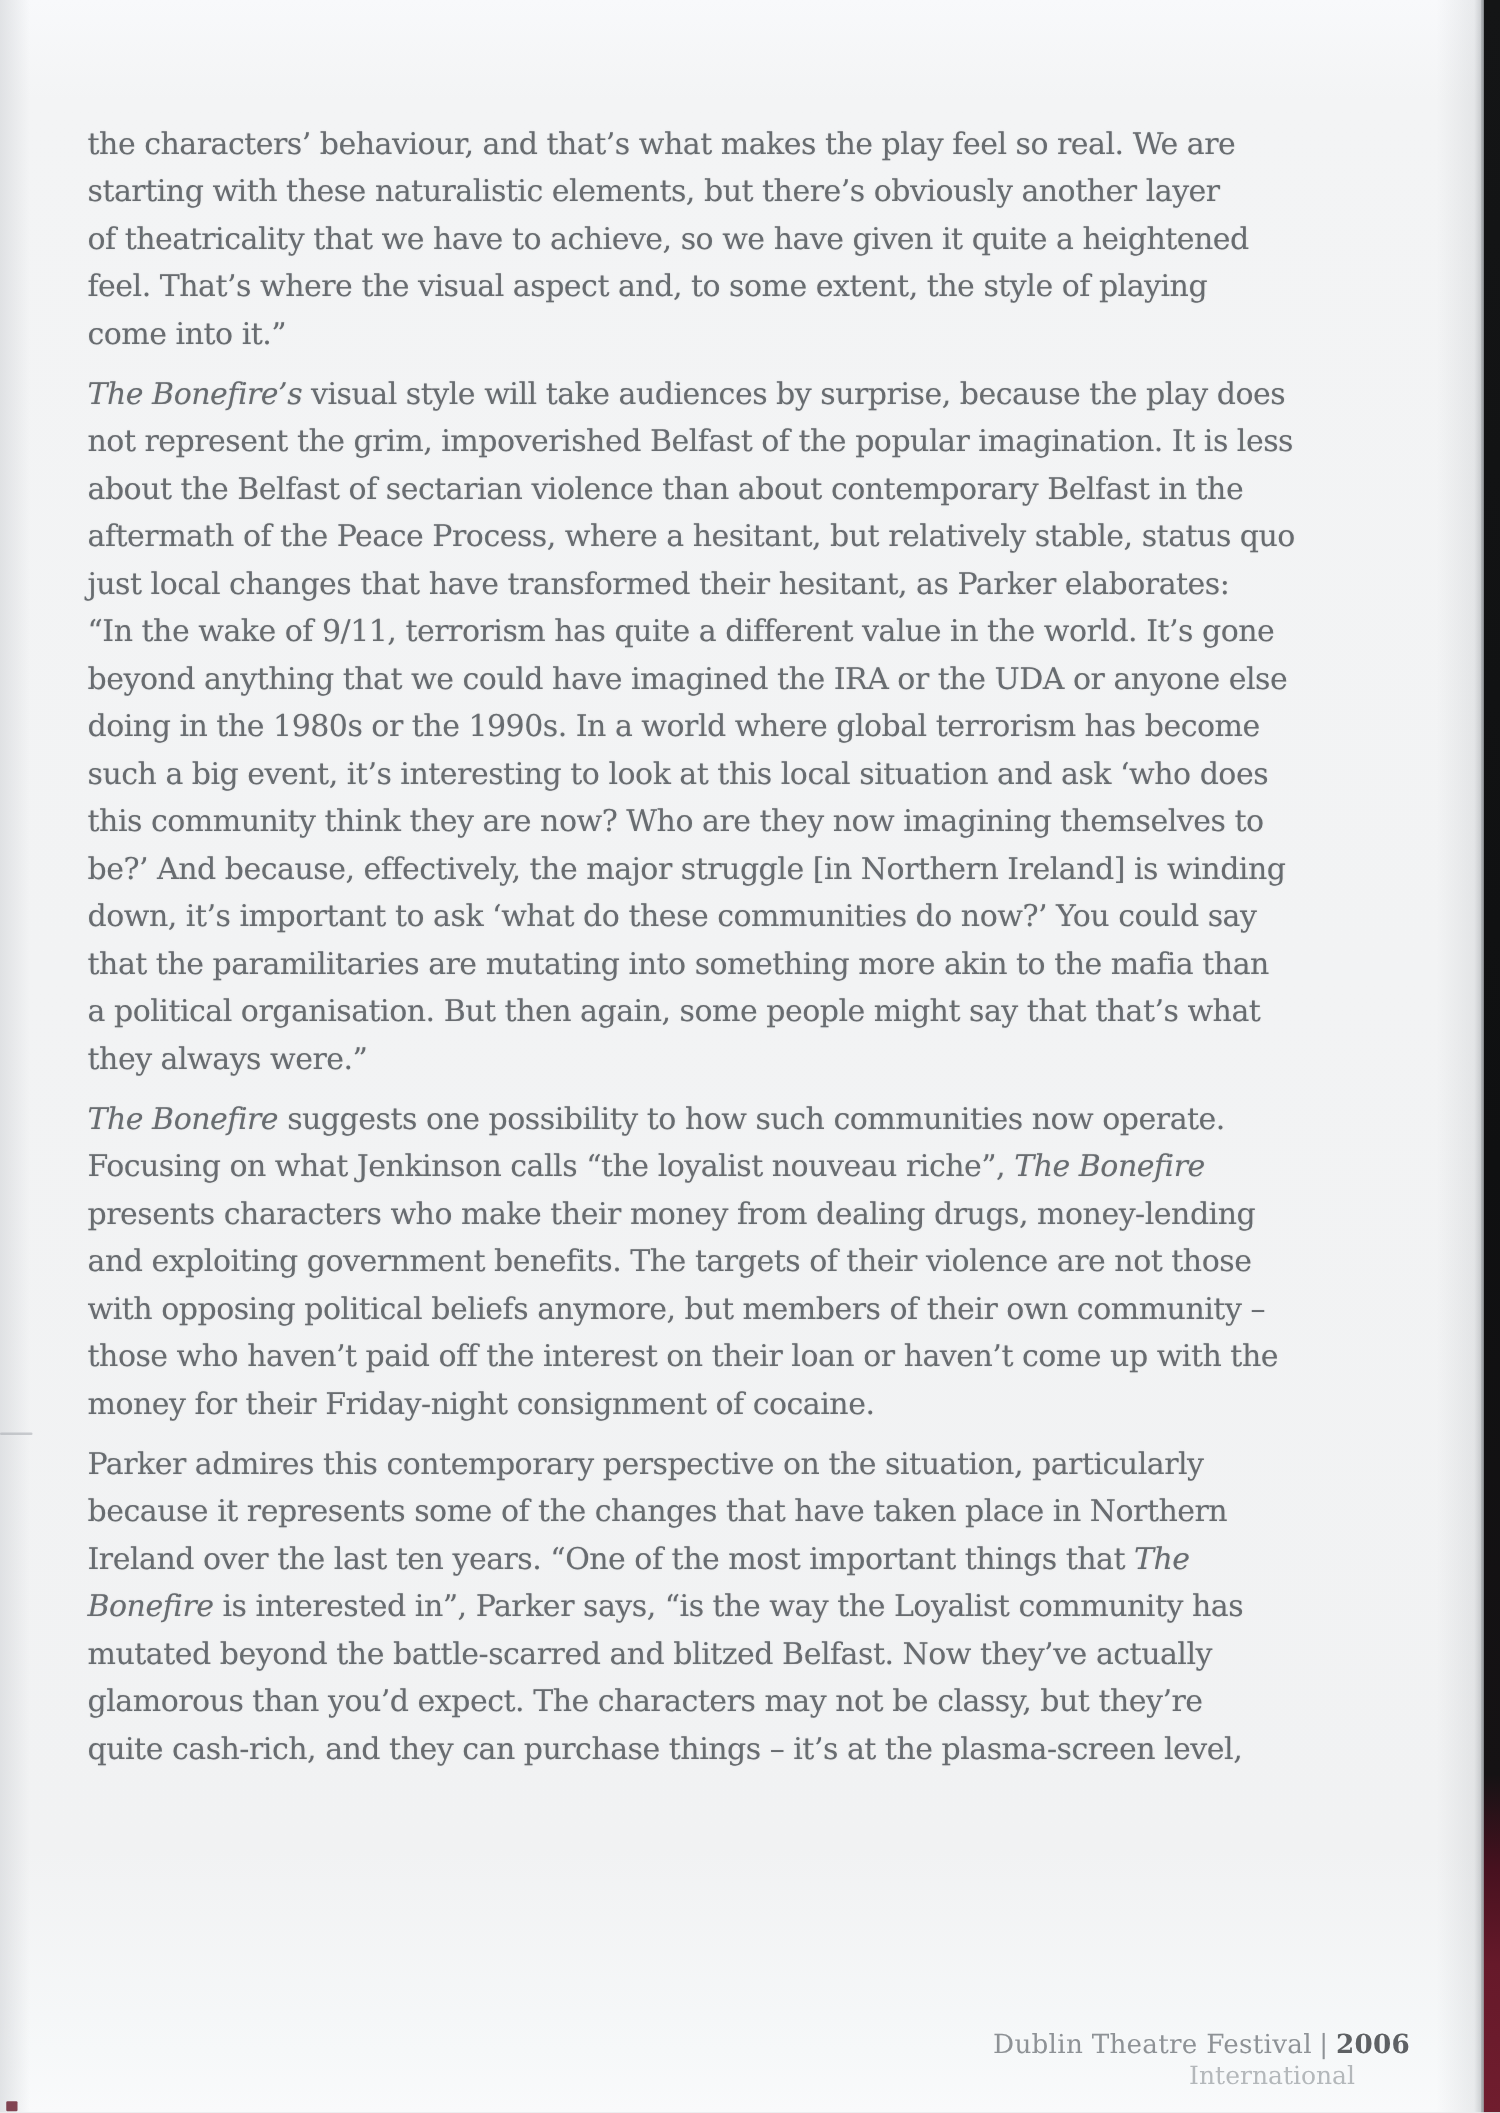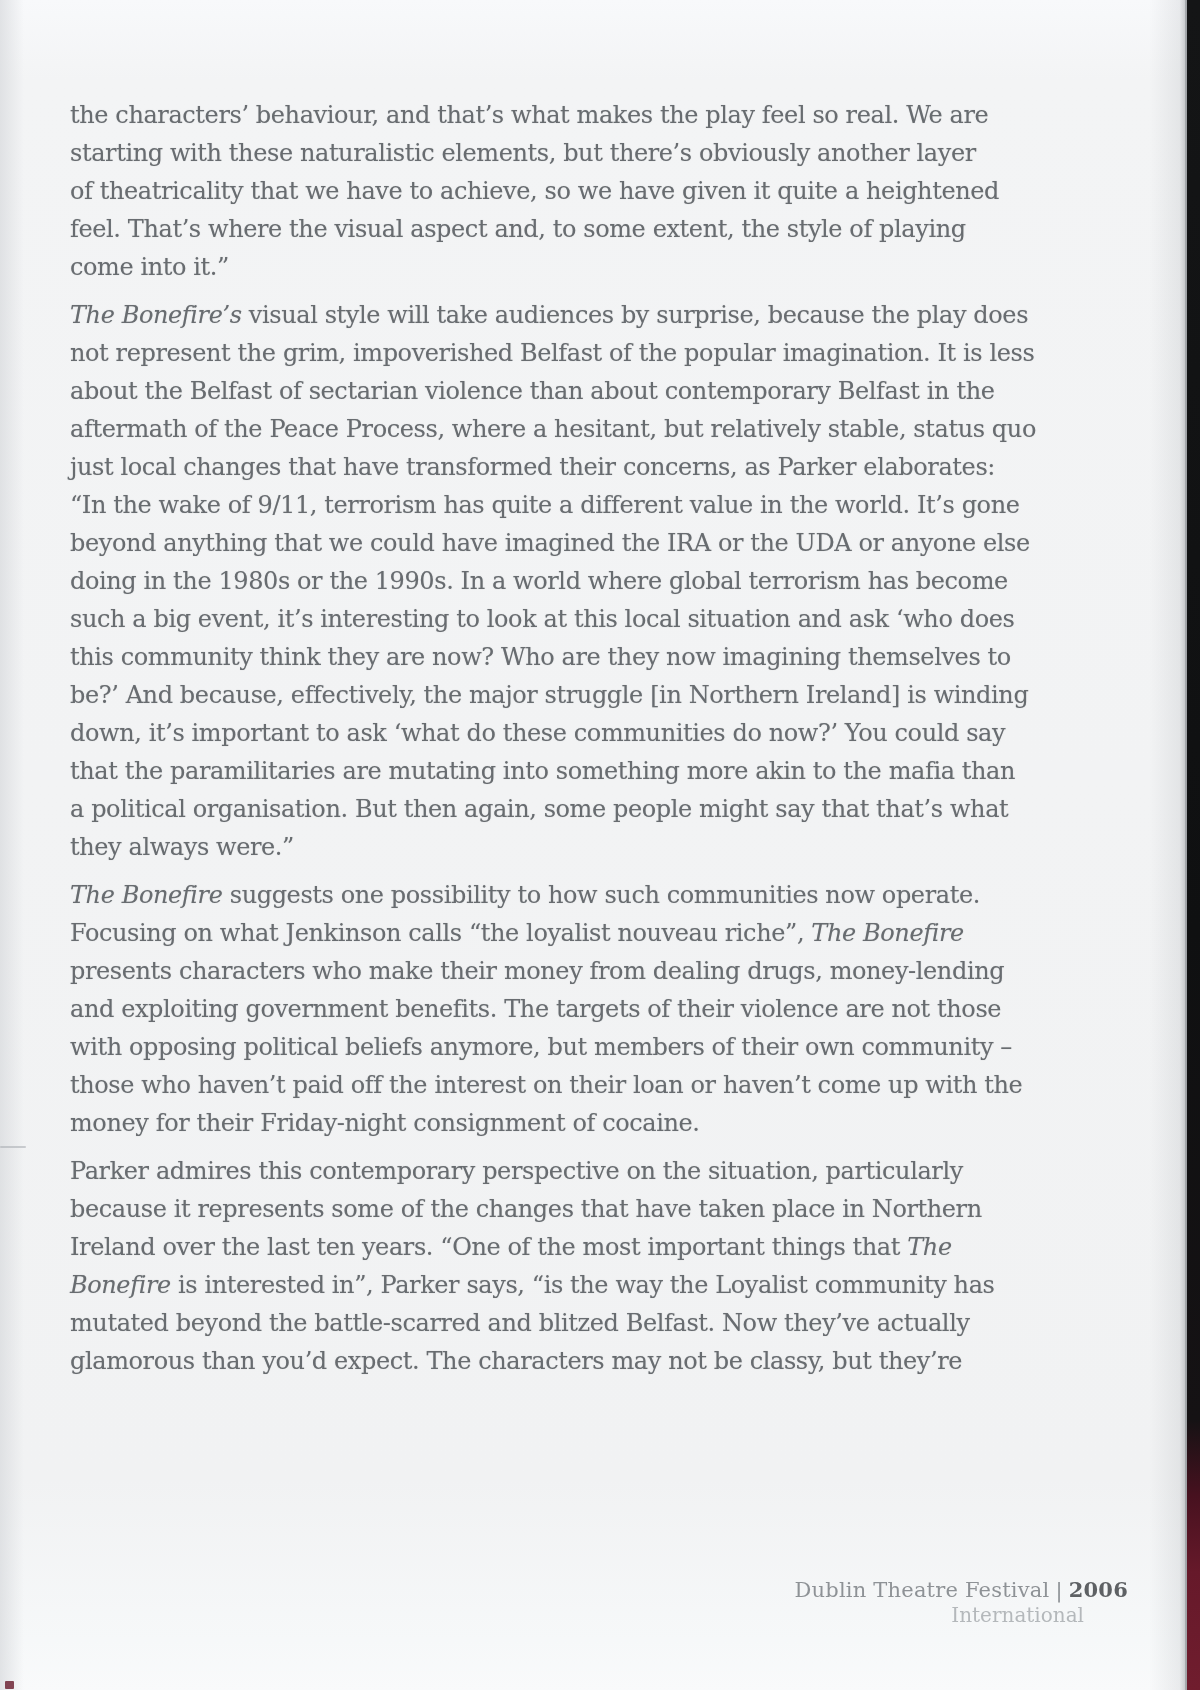--- a/index.html
+++ b/index.html
@@ -74,21 +74,21 @@
     line-height: 38px;
     letter-spacing: -0.4px;
     color: var(--ink, #686c70);
     text-shadow: 0 0 1px rgba(104,108,112,0.35);
   }
   .para { margin: 0 0 10px 0; }
   .line { white-space: pre; }
   .it { font-style: italic; }
   .footer {
     position: absolute;
-    top: 1578px;
+    top: 1623px;
     right: 72px;
     text-align: right;
     line-height: 24px;
   }
   .footer-main {
     font-size: 21px;
     color: var(--footer-ink, #8e9296);
     letter-spacing: 0.2px;
   }
   .footer-sep { padding: 0 6px; color: var(--footer-ink, #8e9296); }
@@ -114,21 +114,21 @@
         <div class="line"><span>starting with these naturalistic elements, but there’s obviously another layer</span></div>
         <div class="line"><span>of theatricality that we have to achieve, so we have given it quite a heightened</span></div>
         <div class="line"><span>feel. That’s where the visual aspect and, to some extent, the style of playing</span></div>
         <div class="line"><span>come into it.”</span></div>
       </div>
       <div class="para">
         <div class="line"><span class="it">The Bonefire’s</span><span> visual style will take audiences by surprise, because the play does</span></div>
         <div class="line"><span>not represent the grim, impoverished Belfast of the popular imagination. It is less</span></div>
         <div class="line"><span>about the Belfast of sectarian violence than about contemporary Belfast in the</span></div>
         <div class="line"><span>aftermath of the Peace Process, where a hesitant, but relatively stable, status quo</span></div>
-        <div class="line"><span>just local changes that have transformed their concerns, as Parker elaborates:</span></div>
+        <div class="line"><span>just local changes that have transformed their hesitant, as Parker elaborates:</span></div>
         <div class="line"><span>“In the wake of 9/11, terrorism has quite a different value in the world. It’s gone</span></div>
         <div class="line"><span>beyond anything that we could have imagined the IRA or the UDA or anyone else</span></div>
         <div class="line"><span>doing in the 1980s or the 1990s. In a world where global terrorism has become</span></div>
         <div class="line"><span>such a big event, it’s interesting to look at this local situation and ask ‘who does</span></div>
         <div class="line"><span>this community think they are now? Who are they now imagining themselves to</span></div>
         <div class="line"><span>be?’ And because, effectively, the major struggle [in Northern Ireland] is winding</span></div>
         <div class="line"><span>down, it’s important to ask ‘what do these communities do now?’ You could say</span></div>
         <div class="line"><span>that the paramilitaries are mutating into something more akin to the mafia than</span></div>
         <div class="line"><span>a political organisation. But then again, some people might say that that’s what</span></div>
         <div class="line"><span>they always were.”</span></div>
@@ -142,20 +142,21 @@
         <div class="line"><span>those who haven’t paid off the interest on their loan or haven’t come up with the</span></div>
         <div class="line"><span>money for their Friday-night consignment of cocaine.</span></div>
       </div>
       <div class="para">
         <div class="line"><span>Parker admires this contemporary perspective on the situation, particularly</span></div>
         <div class="line"><span>because it represents some of the changes that have taken place in Northern</span></div>
         <div class="line"><span>Ireland over the last ten years. “One of the most important things that </span><span class="it">The</span></div>
         <div class="line"><span class="it">Bonefire</span><span> is interested in”, Parker says, “is the way the Loyalist community has</span></div>
         <div class="line"><span>mutated beyond the battle-scarred and blitzed Belfast. Now they’ve actually</span></div>
         <div class="line"><span>glamorous than you’d expect. The characters may not be classy, but they’re</span></div>
+        <div class="line"><span>quite cash-rich, and they can purchase things – it’s at the plasma-screen level,</span></div>
       </div>
     </div>
 
   <div class="footer">
     <div class="footer-main">
       <span>Dublin Theatre Festival</span><span class="footer-sep">|</span><span class="footer-year">2006</span>
     </div>
     <div class="footer-edition">International</div>
   </div>
 

